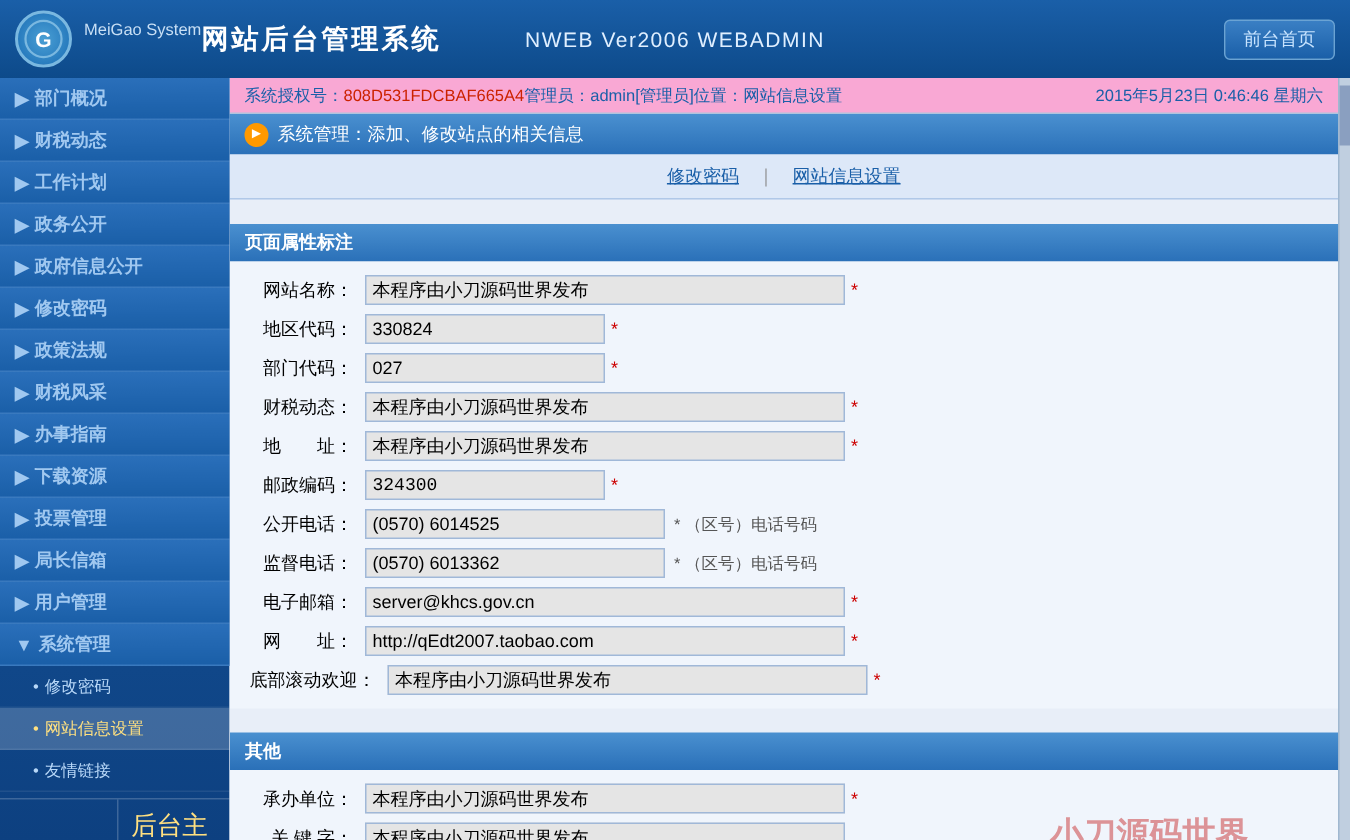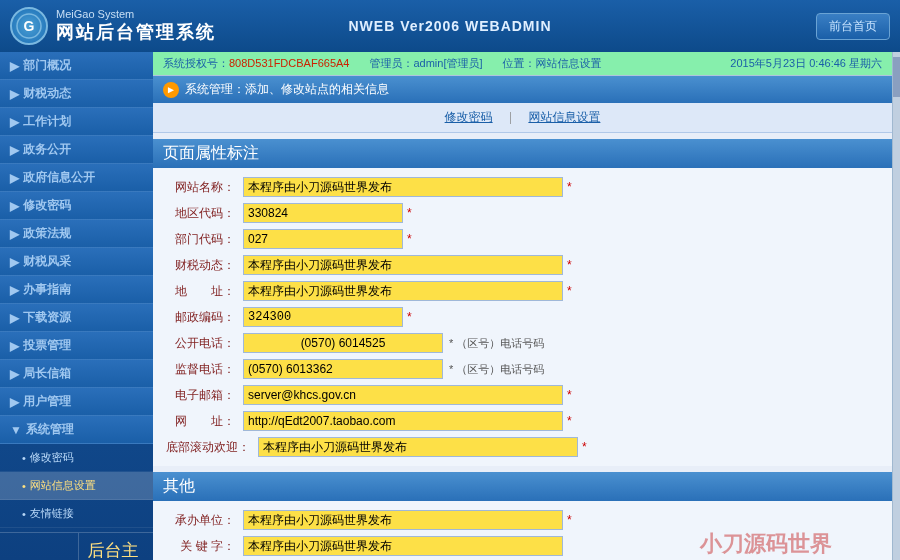--- a/index.html
+++ b/index.html
@@ -25,30 +25,30 @@
       background: radial-gradient(circle, #4a9fd4, #1a6db5);
       border-radius: 50%;
       border: 2px solid #7ab8e0;
       display: flex;
       align-items: center;
       justify-content: center;
       color: white;
       font-size: 18px;
       font-weight: bold;
     }
-    .header-title-block { display: flex; flex-direction: column; }
+    .header-title-block { display: flex; }
     .header-title-top { color: #c8dff5; font-size: 11px; }
     .header-title-main { color: white; font-size: 18px; font-weight: bold; letter-spacing: 2px; }
     .header-center {
       position: absolute;
       left: 50%;
       transform: translateX(-50%);
       color: #e0efff;
       font-size: 14px;
-      font-weight: bold;
+      font-weight: normal;
       letter-spacing: 1px;
     }
     .header-right {
       margin-left: auto;
       background: linear-gradient(to bottom, #3a7fc4, #1a5fa8);
       border: 1px solid #6aa3d4;
       border-radius: 4px;
       padding: 4px 12px;
       color: #c8e4ff;
       font-size: 12px;
@@ -96,27 +96,26 @@
     .content {
       flex: 1;
       background: #e8eef8;
       display: flex;
       flex-direction: column;
       overflow: hidden;
     }
 
     
     .info-bar {
-      background: #86efac;
+      background: #f9a8d4;
       border-bottom: 1px solid #b0c4de;
       padding: 4px 10px;
       font-size: 11px;
       color: #333;
       display: flex;
-      gap: 20px;
       align-items: center;
     }
     .info-bar span { color: #1a5fa8; }
 
     
     .section-header {
       background: linear-gradient(to bottom, #4a90d0, #2a70b8);
       padding: 5px 10px;
       color: white;
       font-size: 12px;
@@ -162,50 +161,50 @@
       overflow-y: auto;
       padding: 0;
       background: #e8eef8;
     }
 
     
     .form-section-title {
       background: linear-gradient(to bottom, #4a90d0, #2a70b8);
       color: white;
       padding: 4px 10px;
-      font-size: 16px;
-      font-weight: normal;
-      margin-top: 6px;
+      font-size: 12px;
+      font-weight: bold;
+      margin-top: 16px;
     }
 
     .form-table {
       width: 100%;
       padding: 6px 0;
       background: #f0f5fc;
     }
     .form-row {
       display: flex;
       align-items: center;
       padding: 3px 10px;
       min-height: 26px;
     }
     .form-label {
       width: 80px;
       text-align: right;
-      color: #7f1d1d;
+      color: #000000;
       font-size: 12px;
       padding-right: 8px;
       flex-shrink: 0;
     }
     .form-input {
       flex: 1;
       max-width: 320px;
       height: 20px;
       border: 1px solid #a0b8d8;
-      background: #fde047;
+      background: #e5e5e5;
       padding: 2px 4px;
       font-size: 12px;
       font-family: SimSun, "宋体", Arial, sans-serif;
     }
     .form-required {
       color: #cc0000;
       margin-left: 4px;
       font-size: 12px;
     }
     .form-note {
@@ -335,21 +334,21 @@
         </div>
 
         <div class="form-row">
           <span class="form-label">邮政编码：</span>
           <input class="form-input" type="text" value="324300" style="max-width: 160px; font-family: Liberation Mono, monospace;">
           <span class="form-required">*</span>
         </div>
 
         <div class="form-row">
           <span class="form-label">公开电话：</span>
-          <input class="form-input" type="text" value="(0570) 6014525" style="max-width: 200px; text-align: center;">
+          <input class="form-input" type="text" value="(0570) 6014525" style="max-width: 200px;">
           <span class="form-note">* （区号）电话号码</span>
         </div>
 
         <div class="form-row">
           <span class="form-label">监督电话：</span>
           <input class="form-input" type="text" value="(0570) 6013362" style="max-width: 200px;">
           <span class="form-note">* （区号）电话号码</span>
         </div>
 
         <div class="form-row">

